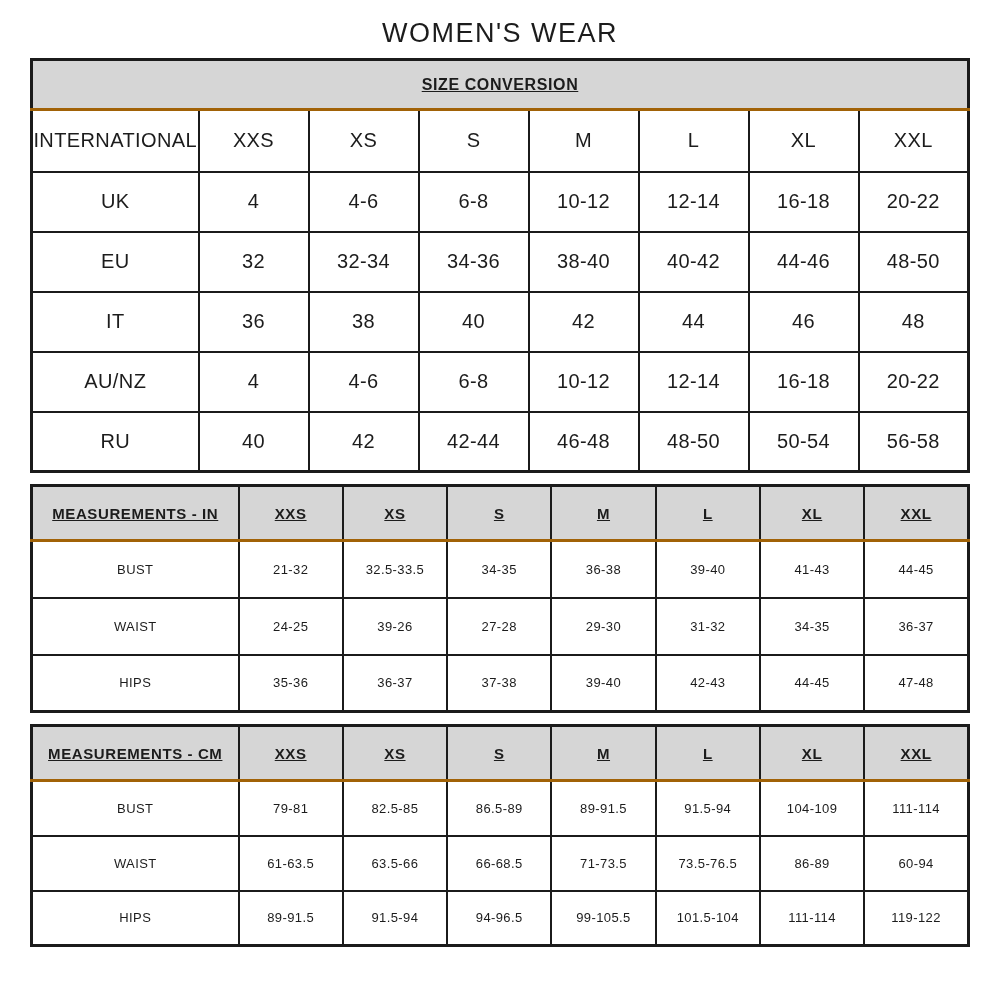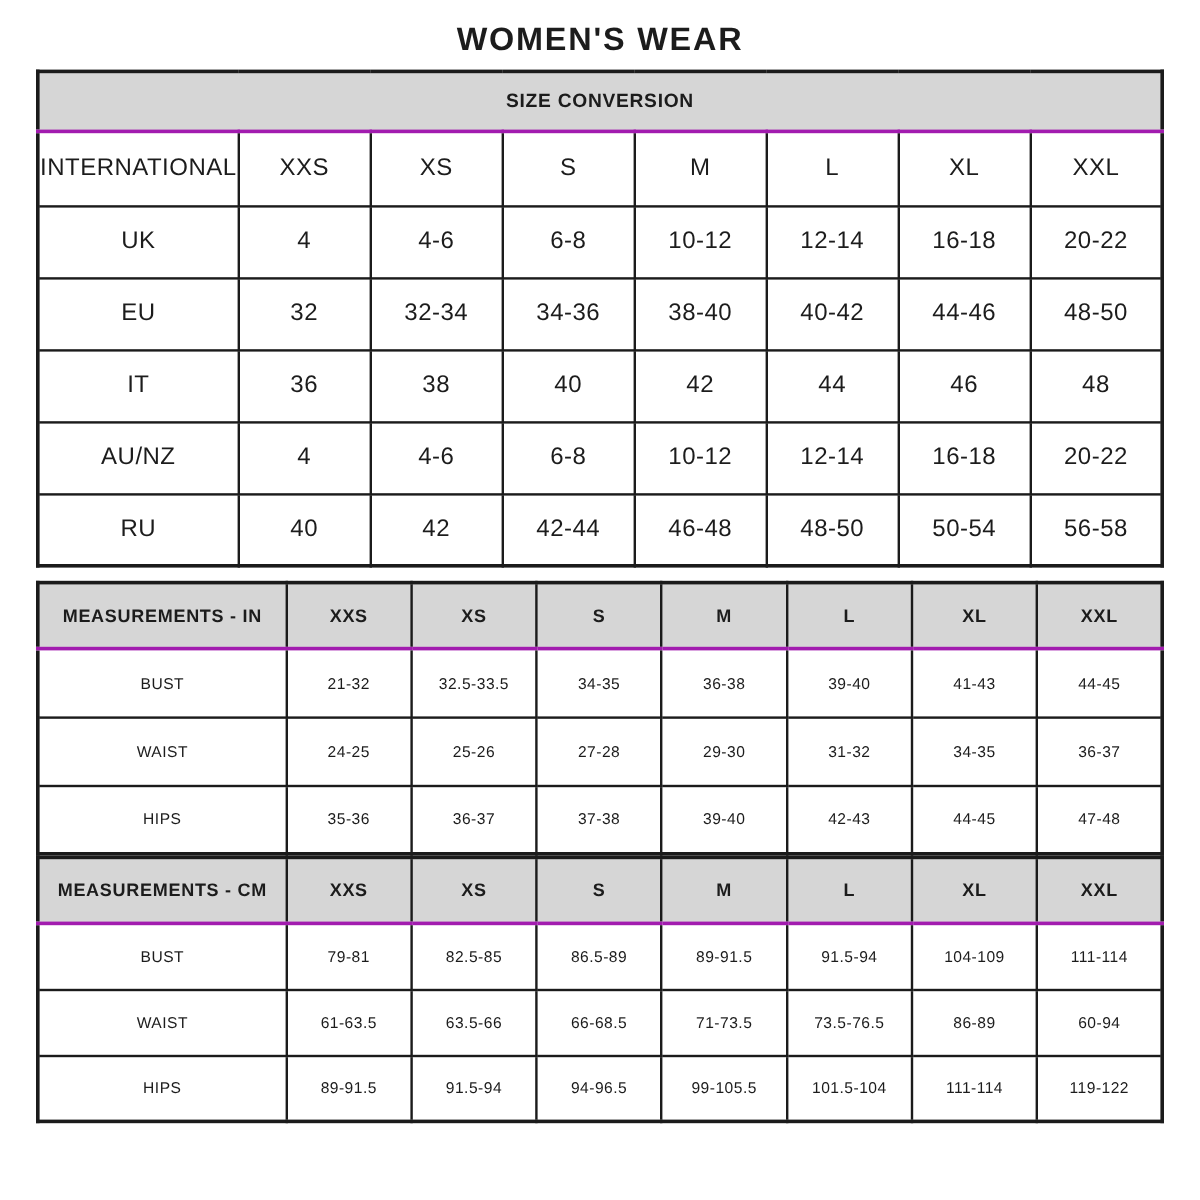--- a/index.html
+++ b/index.html
@@ -7,21 +7,21 @@
     margin: 0; padding: 0;
     width: 1000px; height: 1000px;
     background: #ffffff;
     font-family: "Liberation Sans", "DejaVu Sans", sans-serif;
     color: #1c1c1c;
   }
   .page { padding: 0 30px; }
   .title {
     text-align: center;
     font-size: 27px;
-    font-weight: bold;
+    font-weight: normal;
     letter-spacing: 1.5px;
     margin: 0;
     padding: 13px 0 14px 0;
     height: 58px;
     line-height: 40px;
   }
   table {
     width: 940px;
     border-collapse: collapse;
     table-layout: fixed;
@@ -30,33 +30,34 @@
   td {
     border: 2px solid #1b1b1b;
     padding: 0;
     vertical-align: middle;
     letter-spacing: 0.4px;
   }
   table { border: 3px solid #1b1b1b; }
   .hdr td {
     background: #d6d6d6;
     font-weight: bold;
-    border-bottom: 3px solid #a21caf;
+    border-bottom: 3px solid #a16207;
     font-size: 15px;
     letter-spacing: 0.6px;
+    text-decoration: underline;
   }
   
   .t1 { margin-bottom: 11px; }
   .t1 .hdr td { height: 50px; font-size: 16px; }
   .t1 td { font-size: 20px; }
   .t1 tr.intl td { height: 62px; }
   .t1 tr.data td { height: 60px; }
   .t1 col.c-label { width: 167px; }
   
-  .t2, .t3 { }
+  .t2, .t3 { margin-bottom: 11px; }
   .t2 .hdr td, .t3 .hdr td { height: 55px; }
   .t2 tr.data td, .t3 tr.data td { height: 57px; font-size: 13px; }
   .t3 tr.data td { height: 55px; }
   .t2 td.lbl, .t3 td.lbl { font-size: 16px; }
   .t2 col.c-label, .t3 col.c-label { width: 207px; }
 </style>
 </head>
 <body>
 
 <div class="page">
@@ -169,21 +170,21 @@
       <td>32.5-33.5</td>
       <td>34-35</td>
       <td>36-38</td>
       <td>39-40</td>
       <td>41-43</td>
       <td>44-45</td>
     </tr>
     <tr class="data">
       <td class="lbl">WAIST</td>
       <td>24-25</td>
-      <td>25-26</td>
+      <td>39-26</td>
       <td>27-28</td>
       <td>29-30</td>
       <td>31-32</td>
       <td>34-35</td>
       <td>36-37</td>
     </tr>
     <tr class="data">
       <td class="lbl">HIPS</td>
       <td>35-36</td>
       <td>36-37</td>

